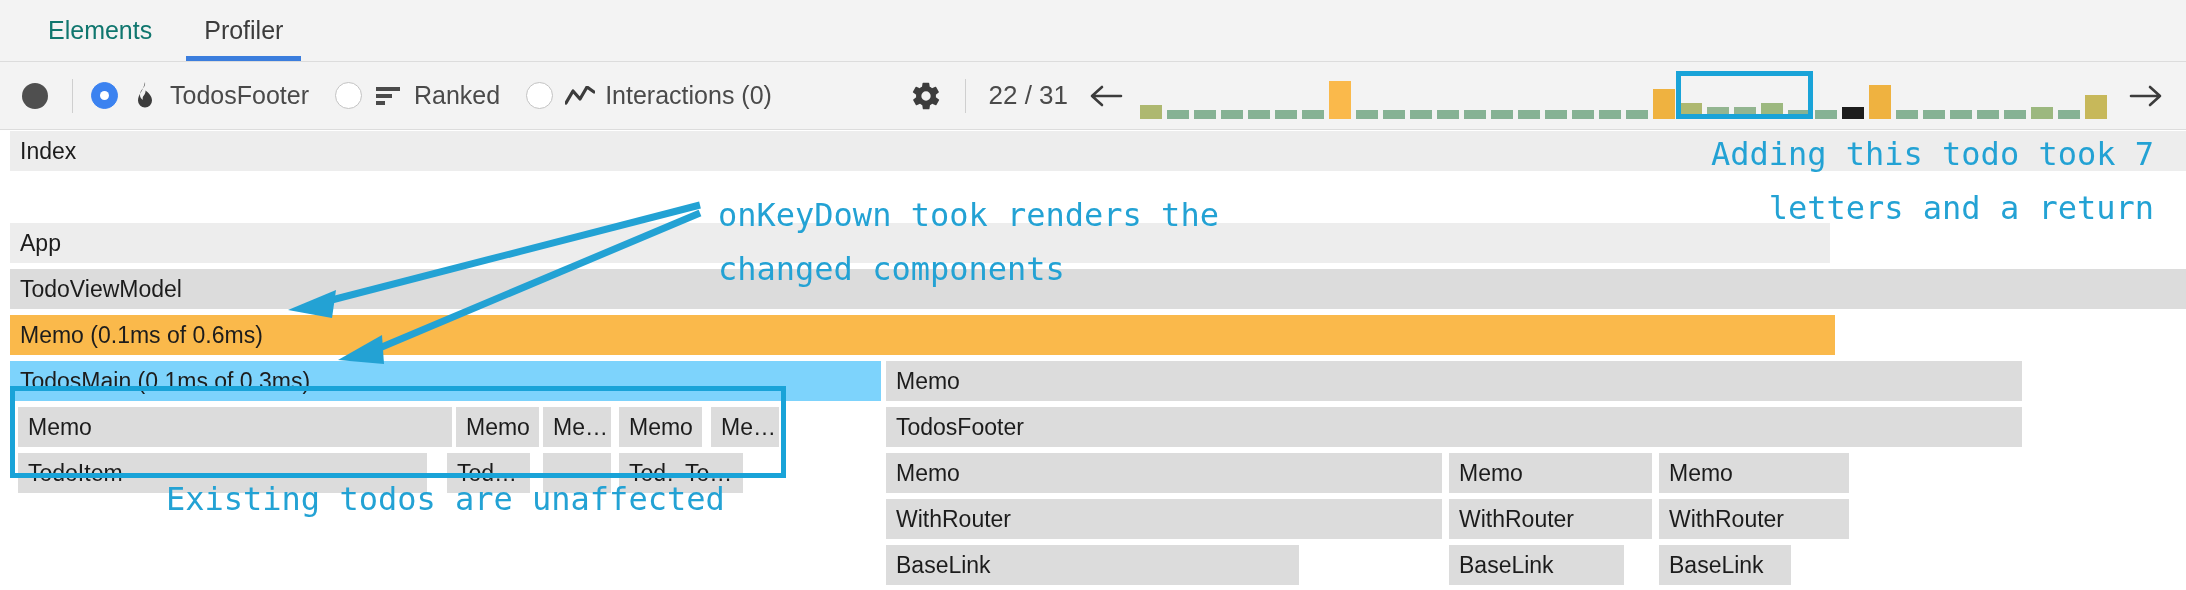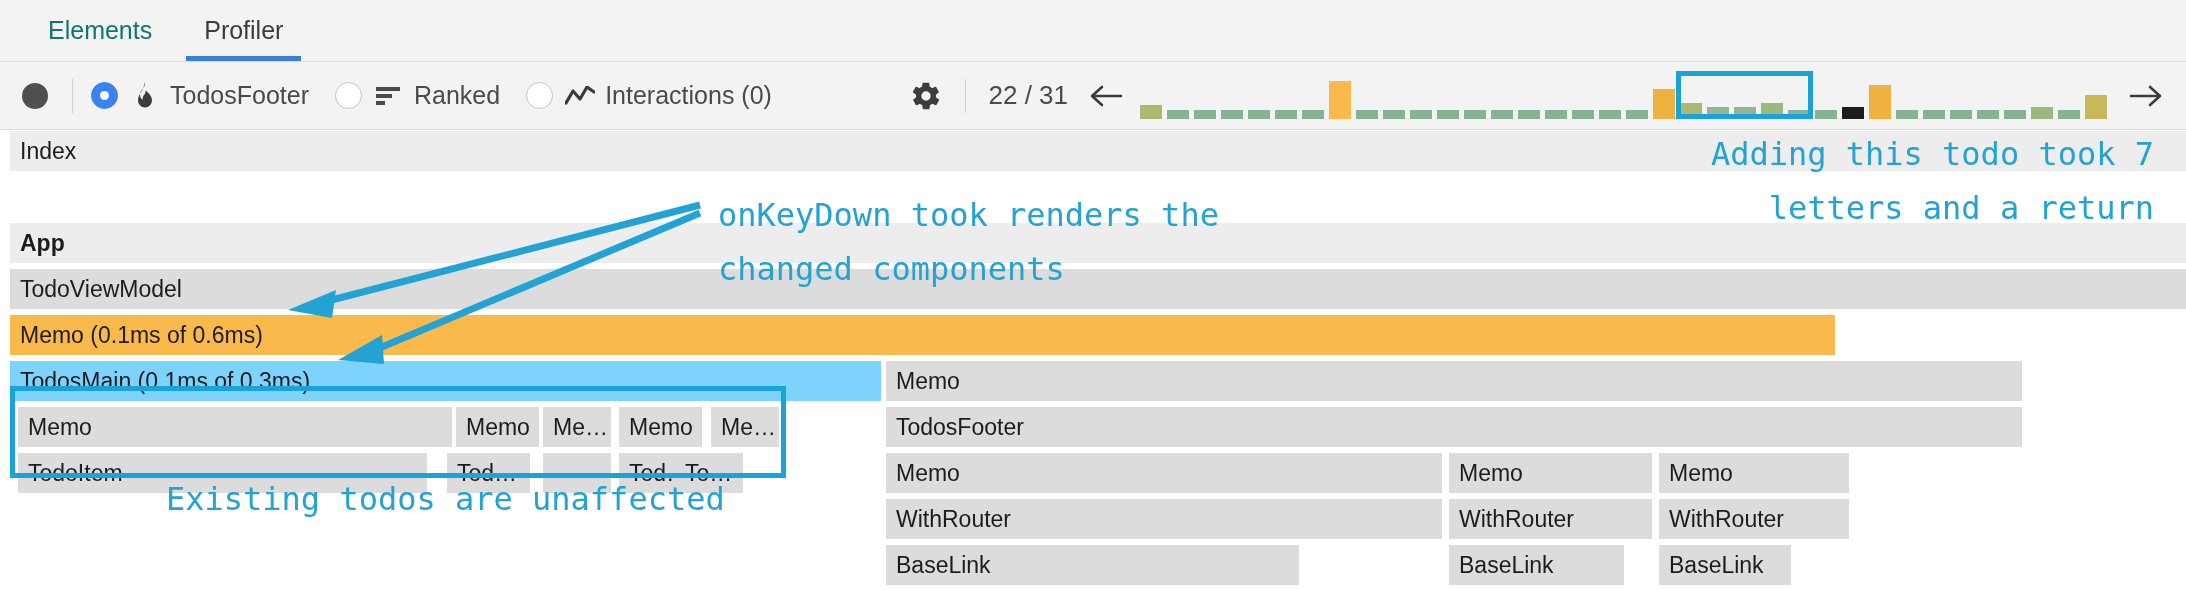--- a/index.html
+++ b/index.html
@@ -355,21 +355,21 @@
       <div class="cell c-gold" style="left: 10px; width: 871px;">TodosMain (0.1ms of 0.3ms)</div>
       <div class="cell c-grey" style="left: 886px; width: 1136px;">Memo</div>
     </div>
     <div class="frow" style="top: 184px; width: 2186px;">
       <div class="cell c-orange" style="left: 10px; width: 1825px;">Memo (0.1ms of 0.6ms)</div>
     </div>
     <div class="frow" style="top: 138px; width: 2186px;">
       <div class="cell c-grey" style="left: 10px; width: 2176px;">TodoViewModel</div>
     </div>
     <div class="frow" style="top: 92px; width: 2186px;">
-      <div class="cell c-light" style="left: 10px; width: 2176px; font-weight: bold;">App</div>
+      <div class="cell c-light" style="left: 10px; width: 1820px;">App</div>
     </div>
     <div class="frow" style="top: 0px; width: 2186px;">
       <div class="cell c-light" style="left: 10px; width: 2176px;">Index</div>
     </div>
   <div class="sel-box" style="left:10px; top:255px; width:776px; height:92px;"></div>
 </div>
 
 <div class="anno" style="left:718px; top:188px;"><span>onKeyDown took renders the</span><br><span>changed components</span></div>
 
 <div class="anno anno-right" style="right:32px; top:127px;"><span>Adding this todo took 7</span><br><span>letters and a return</span></div>

